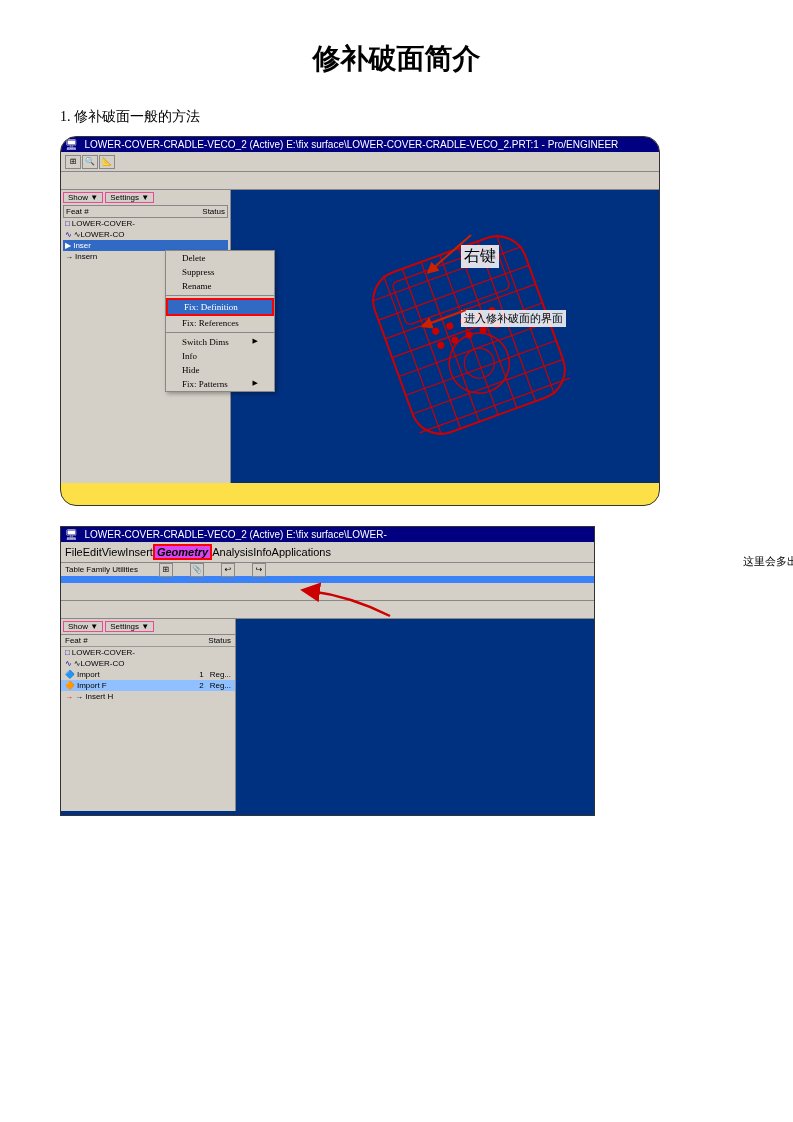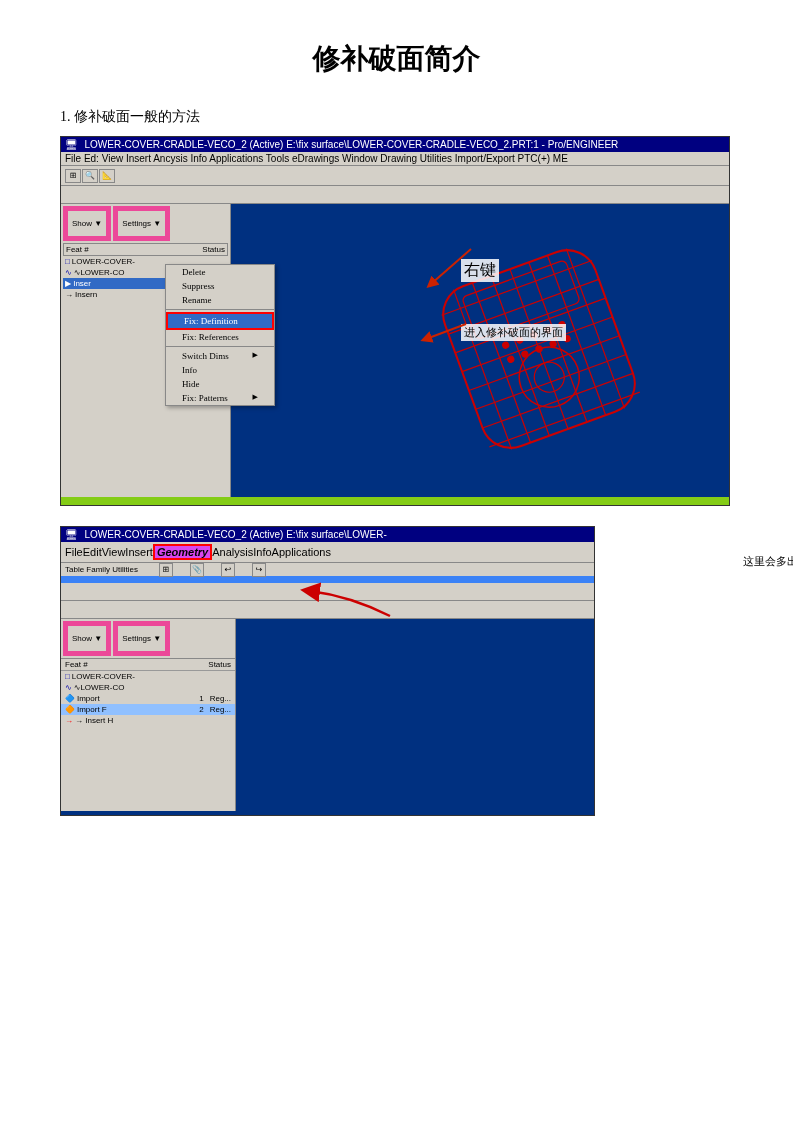--- a/index.html
+++ b/index.html
@@ -28,24 +28,25 @@
       margin-bottom: 14px;
     }
     .screenshot-container {
       border: 1px solid #333;
       margin-bottom: 20px;
       position: relative;
       overflow: hidden;
     }
     
     .screen1 {
-      width: 670px;
+      width: 600px;
       height: 370px;
-      background: #84cc16;
-      position: relative;
+      background: #fde047;
+      position: relative;
+      border-radius: 16px;
     }
     .screen1-titlebar {
       background: #000080;
       color: #fff;
       font-size: 10px;
       padding: 2px 4px;
       font-family: Arial, sans-serif;
       white-space: nowrap;
       overflow: hidden;
     }
@@ -84,23 +85,23 @@
       padding: 2px;
       position: relative;
     }
     .screen1-tree-buttons {
       display: flex;
       gap: 2px;
       margin-bottom: 2px;
     }
     .mini-btn {
       background: #d4d0c8;
-      border: 5px solid #ec4899;
+      border: 1px solid #ec4899;
       font-size: 8px;
-      padding: 8px 4px;
+      padding: 0 4px;
       cursor: pointer;
     }
     .tree-col-header {
       background: #d4d0c8;
       border: 1px solid #888;
       font-size: 8px;
       padding: 1px 2px;
       display: flex;
       justify-content: space-between;
     }
@@ -263,21 +264,20 @@
   <p class="section-1">1.   修补破面一般的方法</p>
 
   <div style="position:relative; margin-bottom:20px;">
     <div class="screenshot-container screen1">
 
       <div class="screen1-titlebar">
         <span style="margin-right:4px;">🖥</span>
         <span>LOWER-COVER-CRADLE-VECO_2 (Active) E:\fix surface\LOWER-COVER-CRADLE-VECO_2.PRT:1 - Pro/ENGINEER</span>
       </div>
 
-      <div class="screen1-menubar">File  Ed:  View  Insert  Ancysis  Info  Applications  Tools  eDrawings  Window  Drawing Utilities  Import/Export  PTC(+) ME</div>
 
       <div class="screen1-toolbar">
         <div style="display:flex; gap:1px; align-items:center;">
           <div style="width:16px;height:14px;background:#d4d0c8;border:1px solid #888;font-size:8px;display:flex;align-items:center;justify-content:center;">⊞</div>
           <div style="width:16px;height:14px;background:#d4d0c8;border:1px solid #888;font-size:8px;display:flex;align-items:center;justify-content:center;">🔍</div>
           <div style="width:16px;height:14px;background:#d4d0c8;border:1px solid #888;font-size:8px;display:flex;align-items:center;justify-content:center;">📐</div>
         </div>
       </div>
       <div class="screen1-toolbar2"></div>
 

